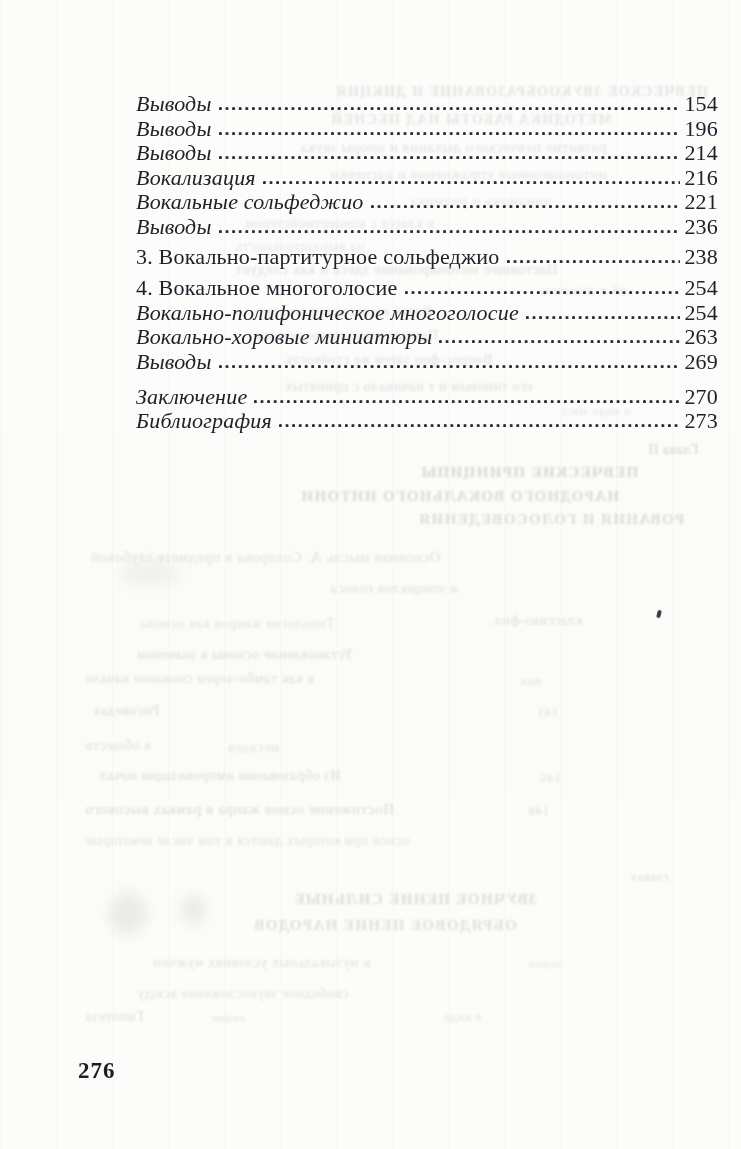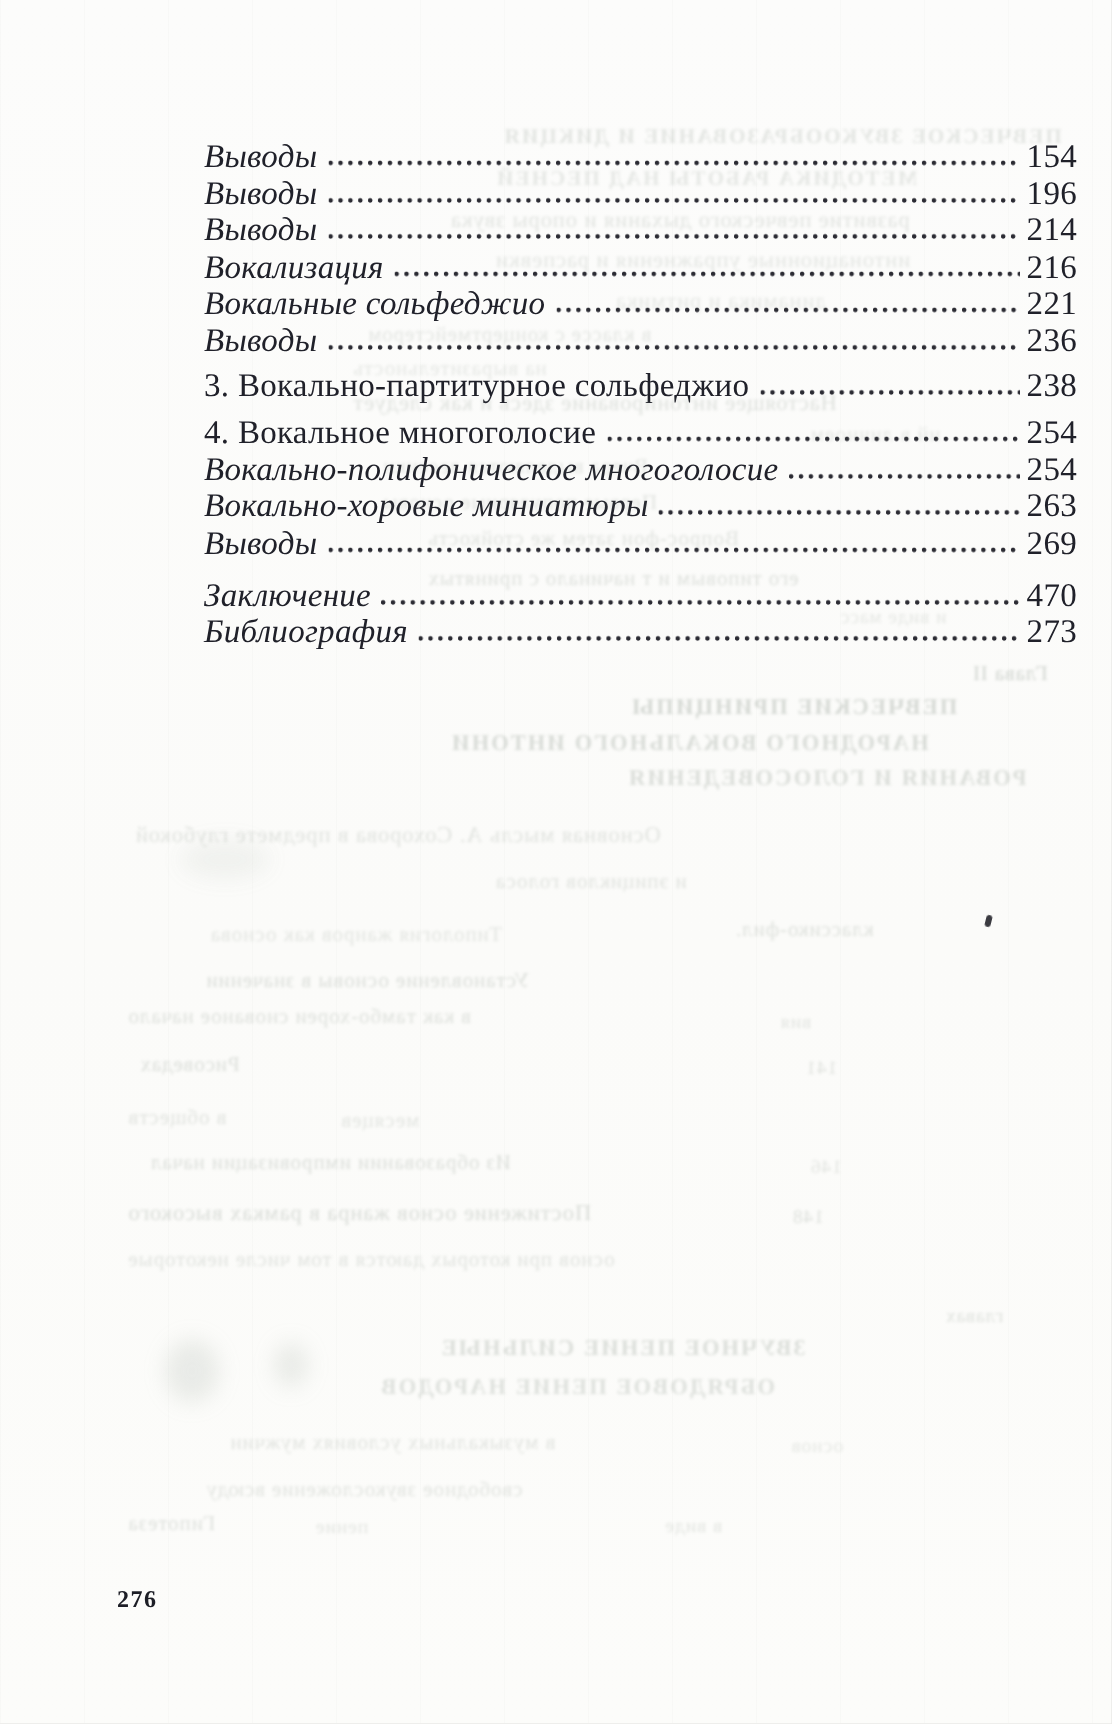--- a/index.html
+++ b/index.html
@@ -46,21 +46,21 @@
     background-size:6.6px 5px;
     background-repeat:repeat-x;
     background-position:left bottom;
     min-width:12px;
   }
   .pg{white-space:nowrap;font-style:normal;}
 
   
   .folio{
     position:absolute;left:78px;top:1058px;
-    font-size:16px;font-weight:bold;color:#1d1e26;
+    font-size:23px;font-weight:bold;color:#1d1e26;
     letter-spacing:1px;
   }
 
   
   .ghost{
     position:absolute;
     transform:scaleX(-1);
     color:#7e8a7e;
     filter:blur(1.1px);
     white-space:nowrap;
@@ -138,21 +138,21 @@
         <span class="pg">263</span>
       </div>
     <div class="toc-row it">
         <span class="lbl">Выводы</span>
         <span class="leader"></span>
         <span class="pg">269</span>
       </div>
     <div class="toc-row it gap-lg">
         <span class="lbl">Заключение</span>
         <span class="leader"></span>
-        <span class="pg">470</span>
+        <span class="pg">270</span>
       </div>
     <div class="toc-row it">
         <span class="lbl">Библиография</span>
         <span class="leader"></span>
         <span class="pg">273</span>
       </div>
   </div>
 
   <span class="ghost b" style="left:335px;top:84px;font-size:14px;opacity:.20">ПЕВЧЕСКОЕ ЗВУКООБРАЗОВАНИЕ И ДИКЦИЯ</span>
   <span class="ghost b" style="left:330px;top:112px;font-size:14px;opacity:.18">МЕТОДИКА РАБОТЫ НАД ПЕСНЕЙ</span>

